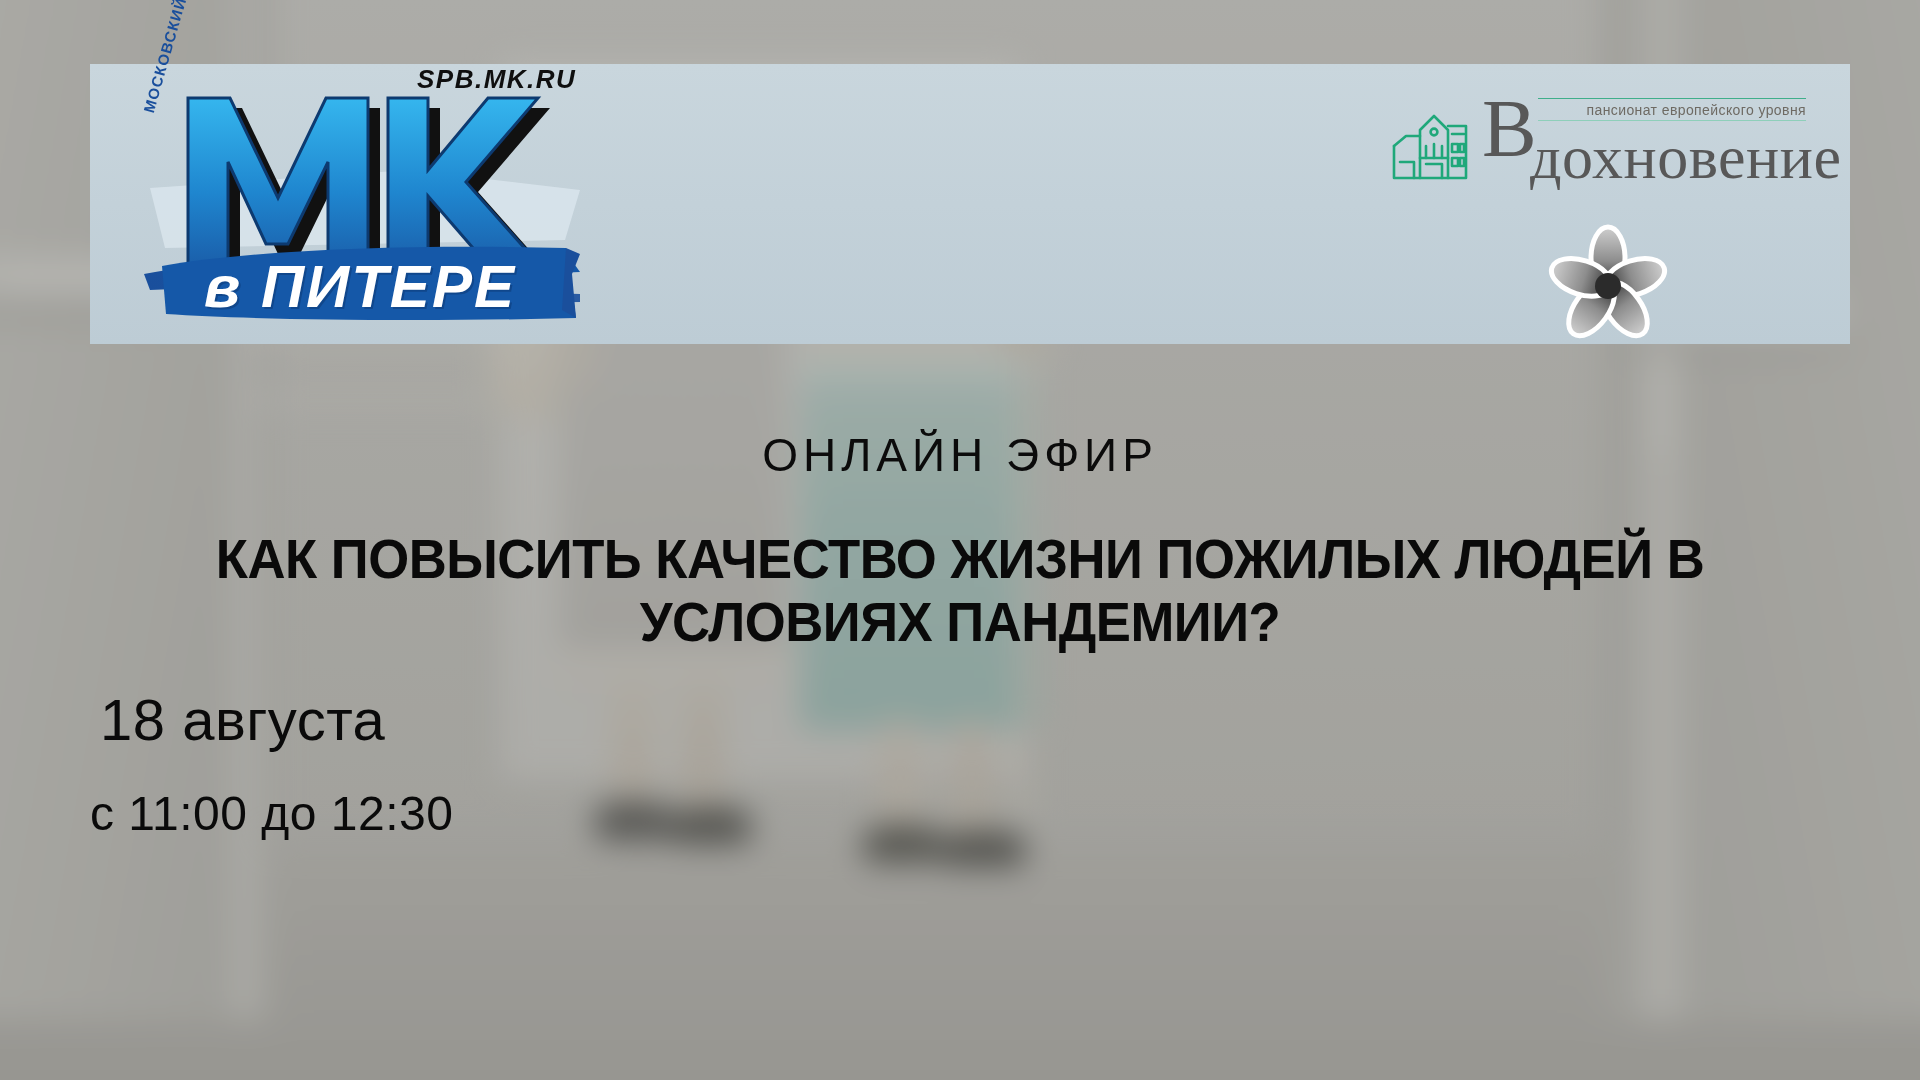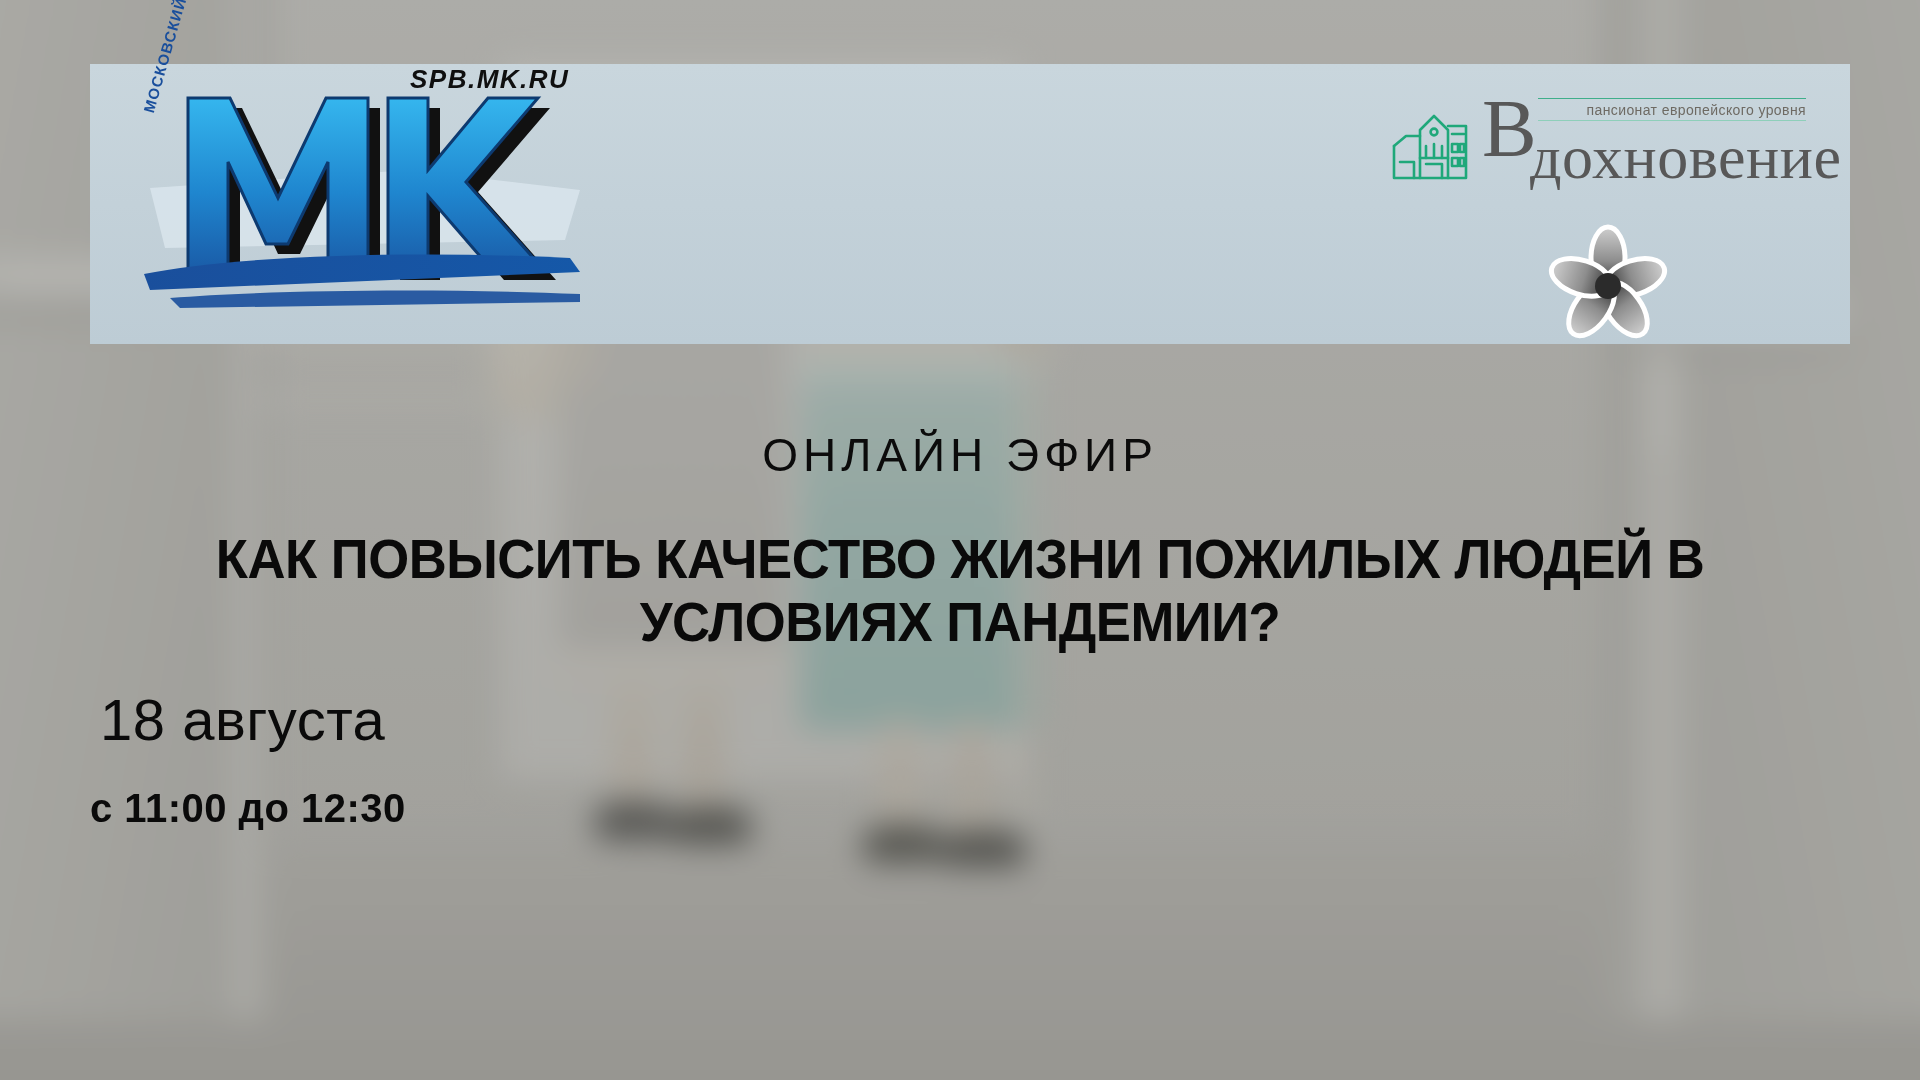--- a/index.html
+++ b/index.html
@@ -118,21 +118,21 @@
   
   .wash { position:absolute; inset:0; background:rgba(120,120,116,.46); }
 
   
   .banner { position:absolute; left:90px; top:64px; width:1760px; height:280px;
             background:linear-gradient(180deg,#c9d6dd 0%,#c3d1d9 50%,#bdccd5 100%); }
 
   
   .mk { position:absolute; left:20px; top:-6px; width:520px; height:300px; }
   .mk-svg { position:absolute; left:0; top:0; }
-  .spb { position:absolute; left:300px; top:6px; font-size:26px; font-weight:bold;
+  .spb { position:absolute; left:307px; top:6px; font-size:26px; font-weight:bold;
          font-style:italic; letter-spacing:1.5px; color:#0f0f0f;
          font-family:"Liberation Sans", sans-serif; }
   .mk-vert { position:absolute; left:30px; top:52px; width:230px; height:26px;
          transform:rotate(-74deg); transform-origin:left top;
          font-size:15px; font-weight:bold; letter-spacing:1.2px; color:#1a4f9c;
          white-space:nowrap; }
   .piter { position:absolute; left:52px; top:186px; width:430px; height:78px; }
   .piter-txt { position:absolute; left:42px; top:8px; font-size:60px; font-weight:bold;
          font-style:italic; color:#ffffff; letter-spacing:2px; white-space:nowrap;
          text-shadow:2px 2px 0 rgba(10,40,90,.35); }
@@ -154,22 +154,22 @@
   .flower { position:absolute; right:182px; top:158px; width:120px; height:120px; }
 
   
   .online { position:absolute; left:0; right:0; top:400px; text-align:center;
             font-size:46px; color:#0b0b0b; letter-spacing:5px; font-weight:400;margin-top:28px; }
   .headline { position:absolute; left:110px; right:110px; top:528px; text-align:center;
             font-size:56px; font-weight:bold; color:#0a0a0a; line-height:1.12;
             letter-spacing:-.5px; transform:scaleX(.94); transform-origin:center top; }
   .date { position:absolute; left:100px; top:686px; font-size:58px; color:#0a0a0a;
             font-weight:400; letter-spacing:.5px; }
-  .time { position:absolute; left:90px; top:786px; font-size:40px; color:#0a0a0a;
-            font-weight:700; letter-spacing:.5px; }
+  .time { position:absolute; left:90px; top:786px; font-size:48px; color:#0a0a0a;
+            font-weight:400; letter-spacing:.5px; }
 </style>
 </head>
 <body>
 
 <div id="poster">
 
   <div class="photo">
     <div class="photo-blur">
 
       <div class="backwall"></div>
@@ -247,20 +247,27 @@
         <path d="M278 40 L318 40 L318 112 L378 40 L428 40 L356 124 L434 212 L382 212
                  L318 138 L318 212 L278 212 Z" fill="#111" transform="translate(12,10)"></path>
         <path d="M278 40 L318 40 L318 112 L378 40 L428 40 L356 124 L434 212 L382 212
                  L318 138 L318 212 L278 212 Z" fill="url(#mkg)" stroke="#0d3a70" stroke-width="3"></path>
 
         <path d="M34 216 C120 198 300 192 460 200 L470 214 L40 232 Z" fill="url(#brush)"></path>
         <path d="M60 240 C160 232 330 230 470 236 L470 244 L70 250 Z" fill="#1a4f9c" opacity=".9"></path>
       </svg>
       <div class="spb">SPB.MK.RU</div>
       <div class="mk-vert">МОСКОВСКИЙ КОМСОМОЛЕЦ</div>
+      <div class="piter">
+        <svg width="430" height="78" viewBox="0 0 430 78">
+          <path d="M0 22 C90 6 250 0 404 4 L414 74 C260 78 96 76 4 70 Z" fill="#1558a8"></path>
+          <path d="M404 4 L418 10 L410 30 L414 74 L400 66 Z" fill="#1a4f9c"></path>
+        </svg>
+        <div class="piter-txt">в ПИТЕРЕ</div>
+      </div>
     </div>
 
     <div class="vd">
       <svg class="vd-icon" width="84" height="82" viewBox="0 0 84 82" fill="none" stroke="#1fa87a" stroke-width="2.6" stroke-linejoin="round" stroke-linecap="round">
         <path d="M30 30 L44 16 L58 30 L58 78 L30 78 Z"></path>
         <path d="M58 26 L76 26 L76 78 L58 78"></path>
         <path d="M4 46 L16 36 L30 36"></path>
         <path d="M4 46 L4 78 L30 78"></path>
         <circle cx="44" cy="32" r="3.4"></circle>
         <path d="M36 46 L36 58 M44 44 L44 58 M52 46 L52 58"></path>

